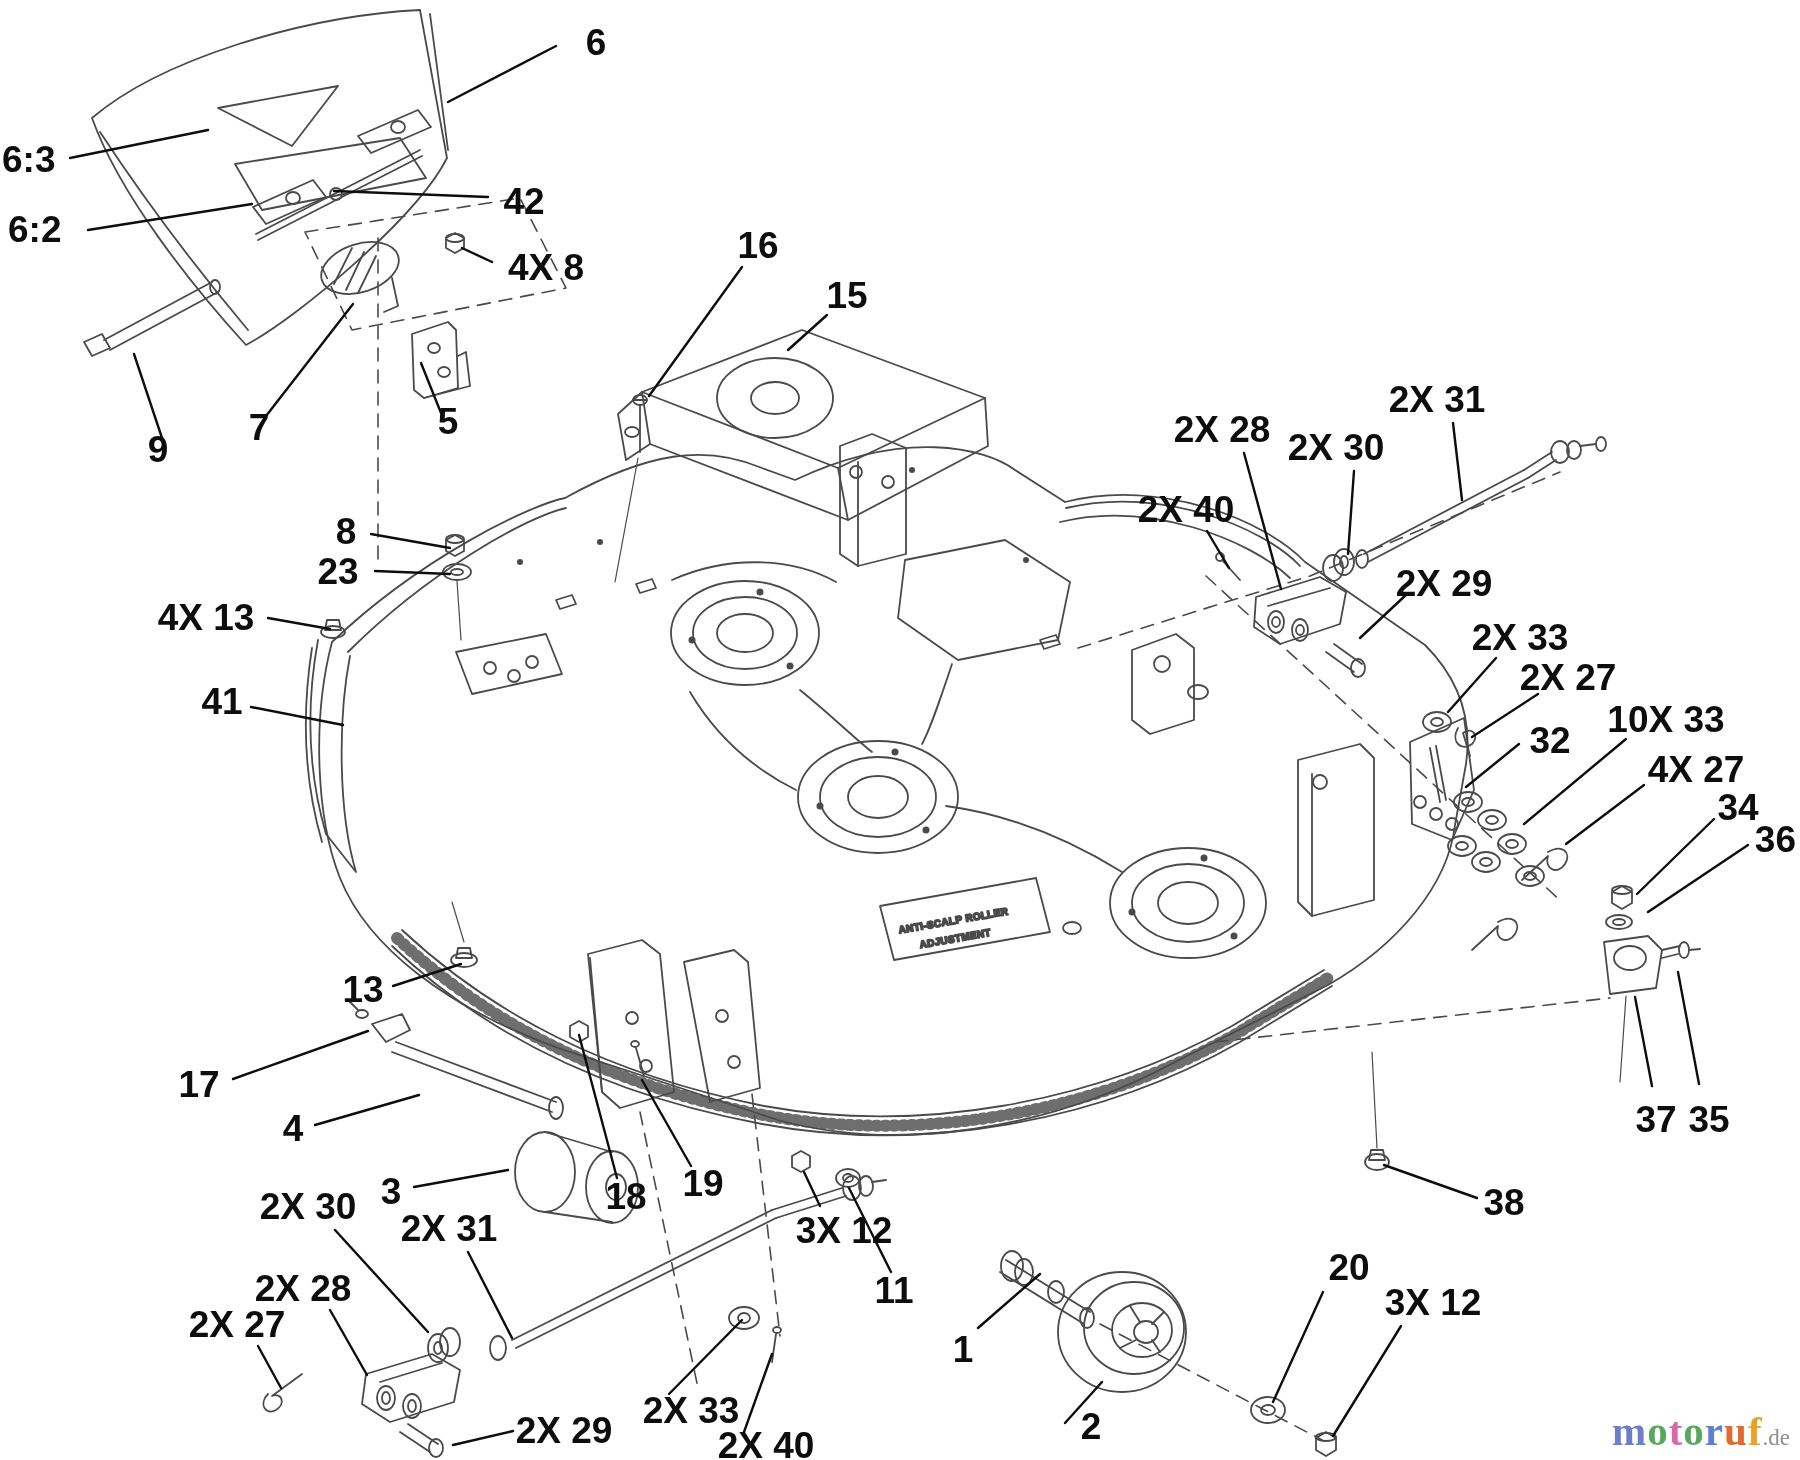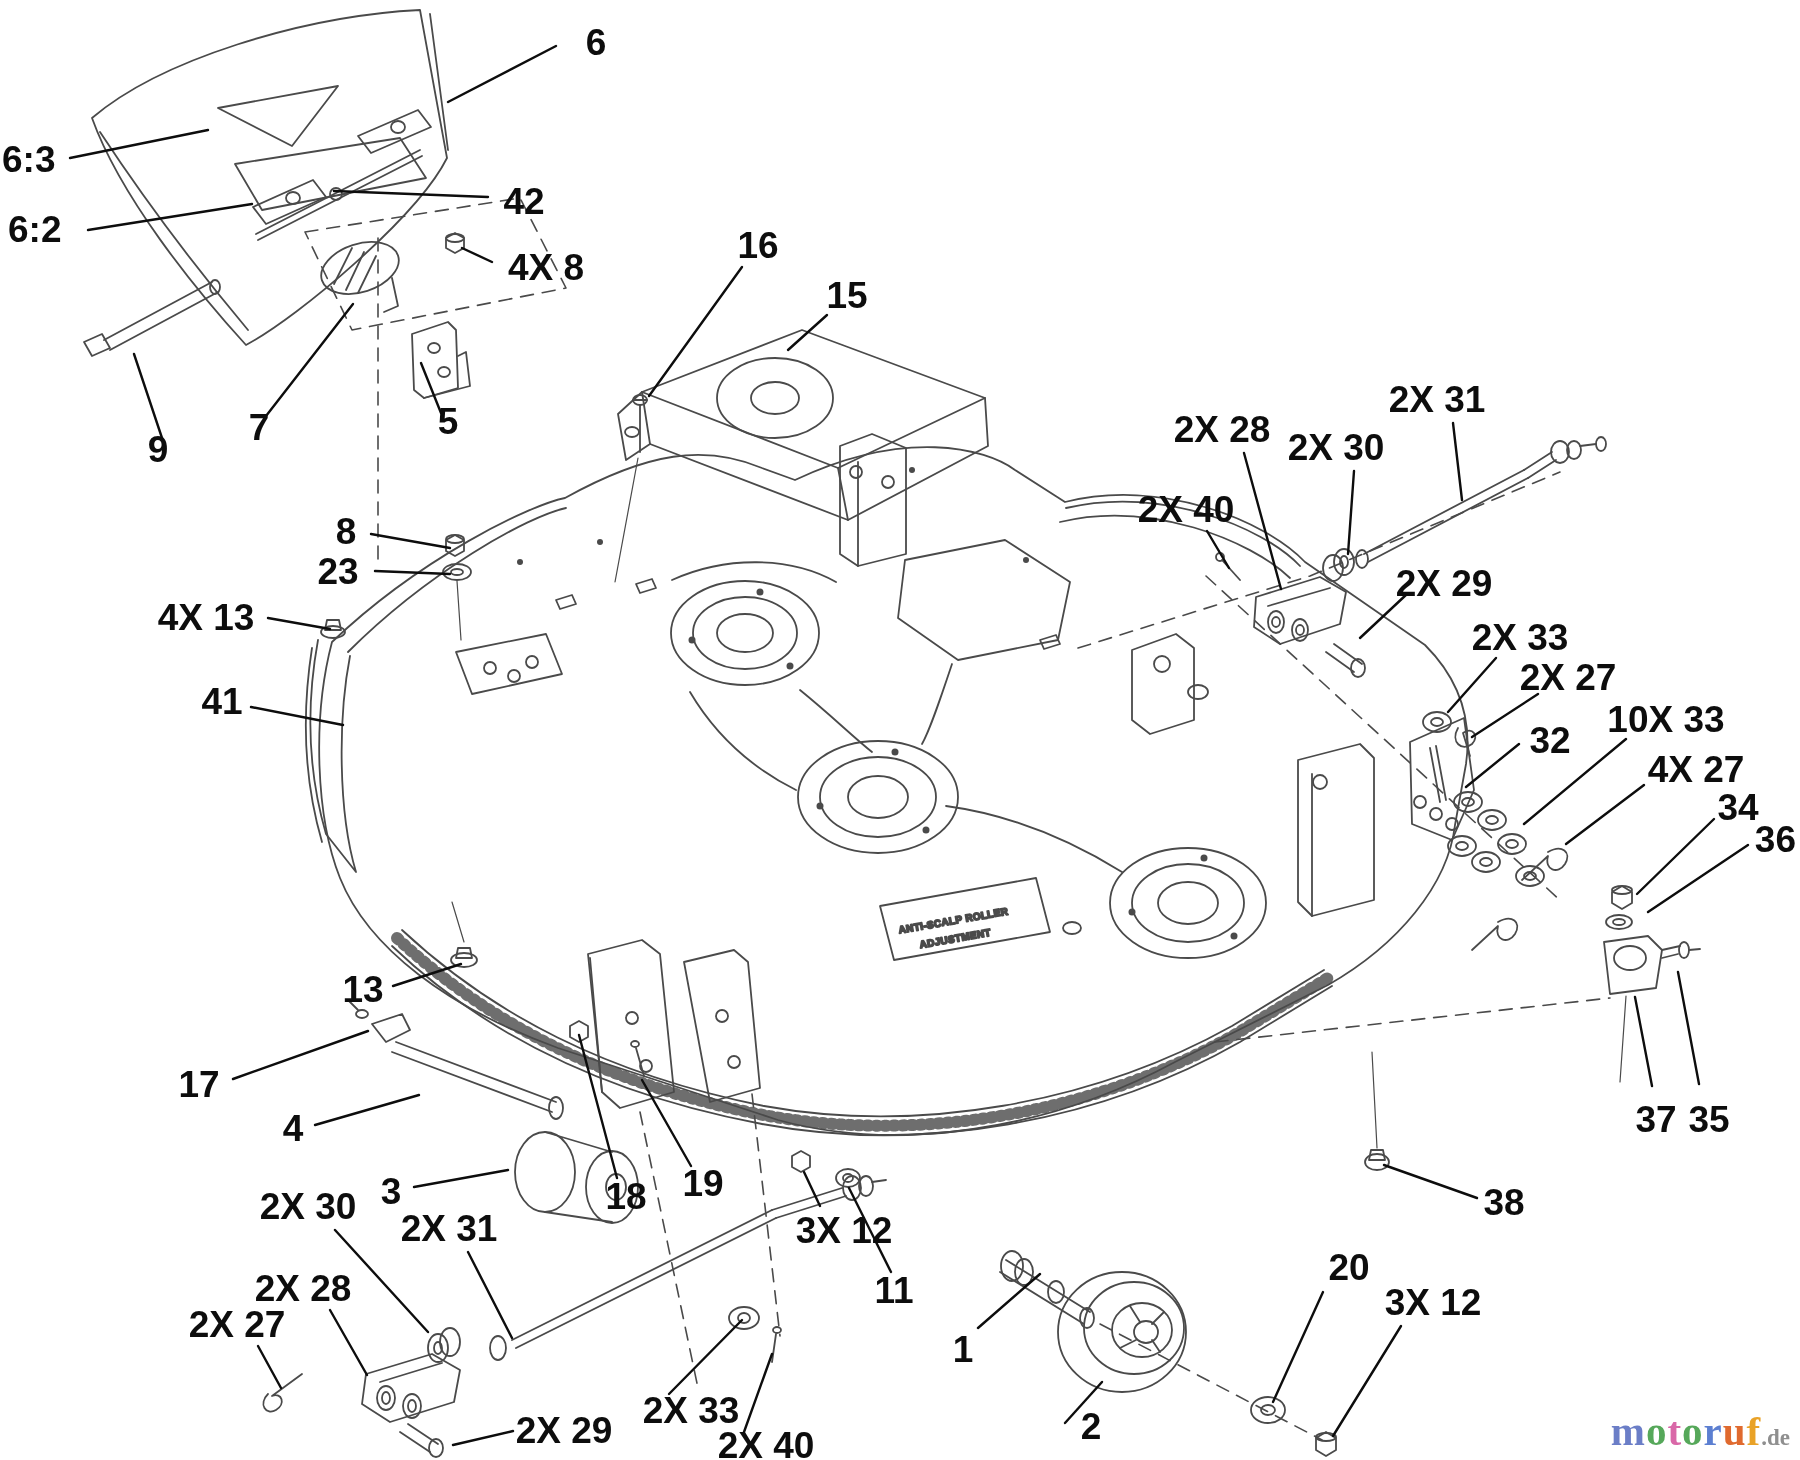--- a/index.html
+++ b/index.html
@@ -25,21 +25,21 @@
     font-size:37px;fill:var(--label-color,#101010);
   }
   .decal{font-family:"Liberation Sans",sans-serif;font-weight:700;font-size:10px;fill:#3b3b3b;letter-spacing:.4px;}
 
   
   #watermark{
     position:absolute;right:10px;bottom:8px;
     font-family:"Liberation Serif",serif;font-weight:700;font-size:41px;line-height:1;
     letter-spacing:1px;white-space:nowrap;user-select:none;
   }
-  #watermark .suffix{font-size:23px;font-weight:700;letter-spacing:0;margin-top:21px;}
+  #watermark .suffix{font-size:23px;font-weight:400;letter-spacing:0;margin-top:21px;}
 </style>
 </head>
 <body>
 
 <div id="stage">
 <svg width="1800" height="1460" viewBox="0 0 1800 1460">
 
   <g class="art">
 
     <g>

